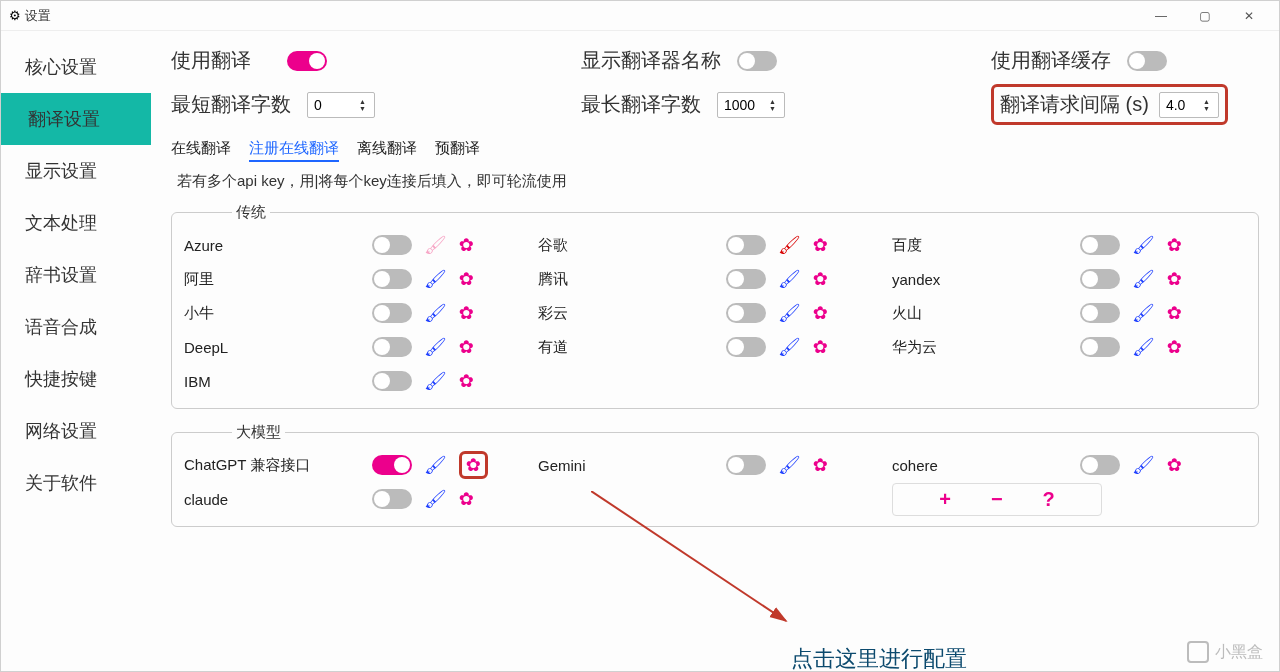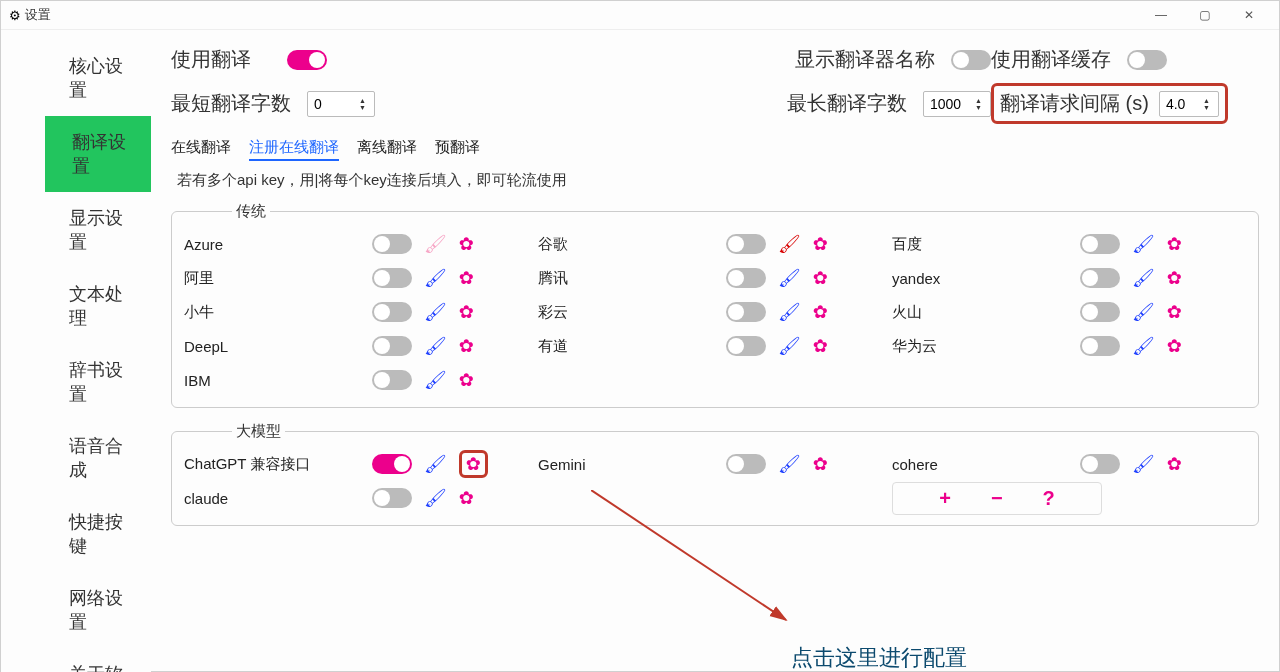--- a/index.html
+++ b/index.html
@@ -4,27 +4,27 @@
 <style>
   * { box-sizing: border-box; margin: 0; padding: 0; font-family: "Microsoft YaHei", "Segoe UI", sans-serif; }
   body { background: #f5f5f5; width: 1280px; height: 672px; overflow: hidden; }
   .window { width: 1280px; height: 672px; background: #fdfdfd; display: flex; flex-direction: column; border: 1px solid #d0d0d0; }
   .titlebar { height: 30px; display: flex; align-items: center; padding: 0 8px; background: #fdfdfd; border-bottom: 1px solid #eee; }
   .titlebar .gear { font-size: 13px; margin-right: 4px; }
   .titlebar .title { font-size: 13px; color: #333; flex: 1; }
   .winbtn { width: 44px; height: 28px; display:flex; align-items:center; justify-content:center; color:#555; font-size:12px; }
   .body { flex:1; display:flex; }
   .sidebar { width: 150px; background:#fdfdfd; padding-top:10px; }
-  .side-item { padding: 14px 24px; font-size: 18px; color:#333; cursor:pointer;margin-left:44px; }
-  .side-item.active { background:#22c55e;padding-left:27px; }
+  .side-item { padding: 14px 24px; font-size: 18px; color:#333; cursor:pointer; }
+  .side-item.active { background:#14b8a6;padding-left:27px; }
   .main { flex:1; padding: 16px 20px 10px 20px; position:relative; overflow:hidden; }
   .toprow { display:flex; gap:0; margin-bottom:10px; }
   .toprow .cell { display:flex; align-items:center; gap:16px; }
   .toprow .cell.c1 { flex: 0 0 410px; }
-  .toprow .cell.c2 { flex: 0 0 410px; justify-content: flex-end; }
+  .toprow .cell.c2 { flex: 0 0 410px; }
   .toprow .cell.c3 { flex: 1; }
   .lbl { font-size: 20px; color:#333; min-width: 100px; }
   .toggle { width:40px; height:20px; border-radius:10px; background:#bbb; position:relative; cursor:pointer; }
   .toggle::after { content:""; position:absolute; width:16px; height:16px; background:#fff; border-radius:50%; top:2px; left:2px; }
   .toggle.on { background:#ec008c; }
   .toggle.on::after { left:22px; }
   .spin { width:68px; height:26px; border:1px solid #bbb; background:#fff; display:flex; align-items:center; padding:0 6px; font-size:14px; position:relative; border-radius:2px; }
   .spin .arrows { position:absolute; right:3px; top:0; bottom:0; width:12px; display:flex; flex-direction:column; justify-content:center; font-size:7px; line-height:7px; color:#333; }
   .hl-box { border:3px solid #c0392b; border-radius:6px; padding:4px 6px; display:flex; align-items:center; gap:10px; }
   .hl-box .spin { width:60px; }

